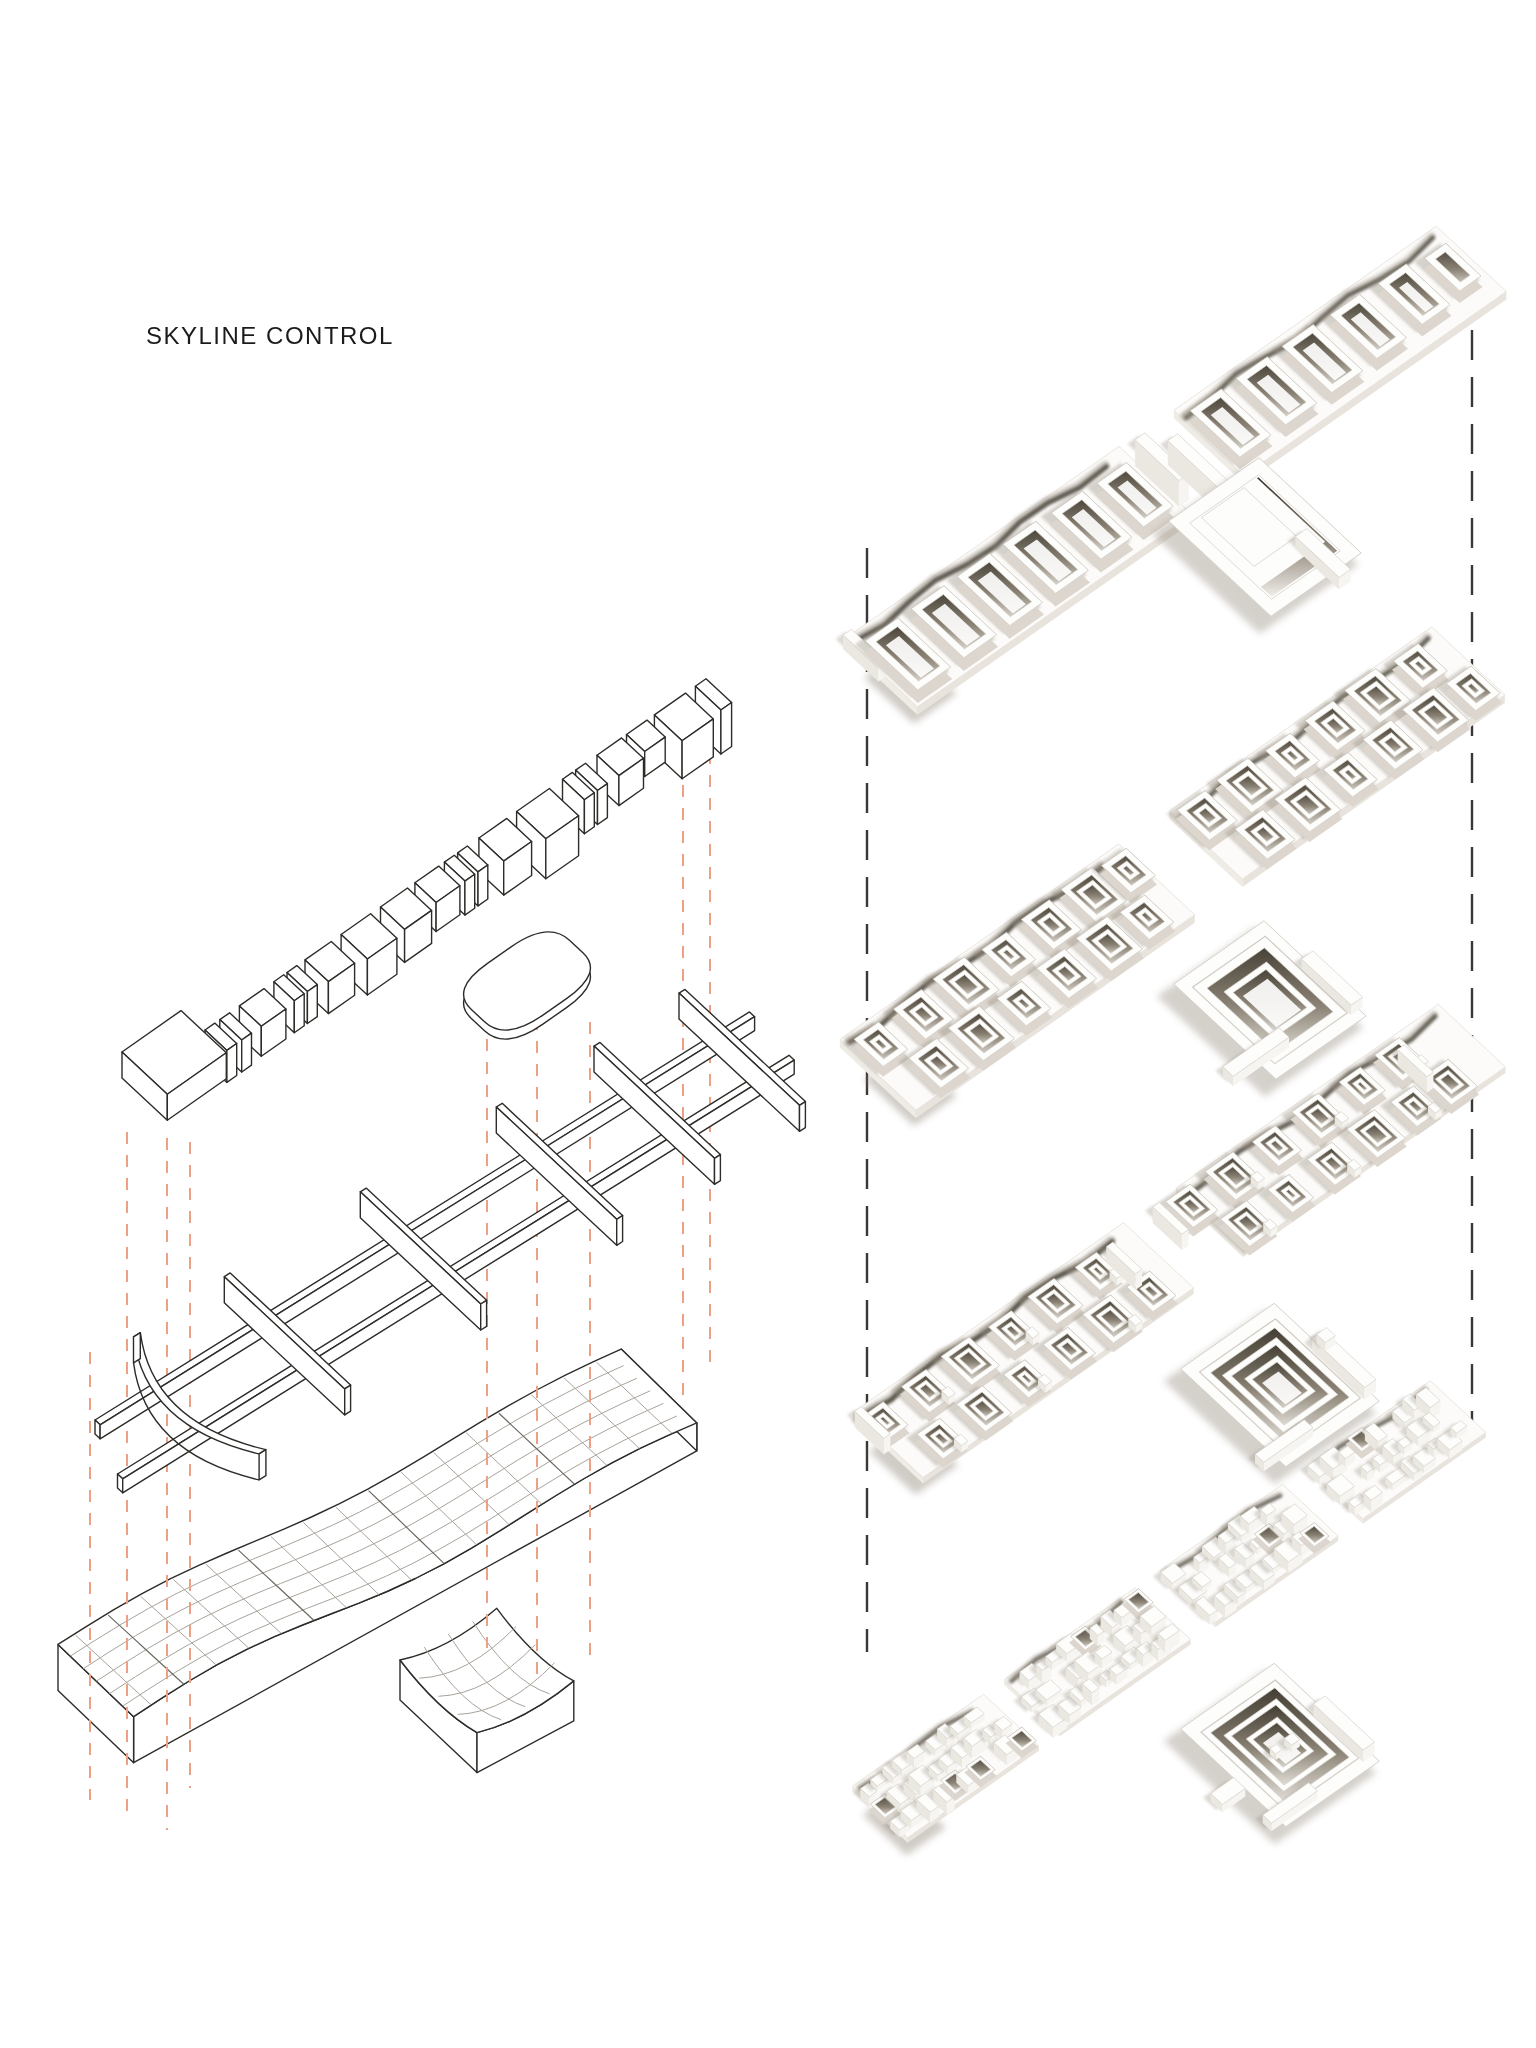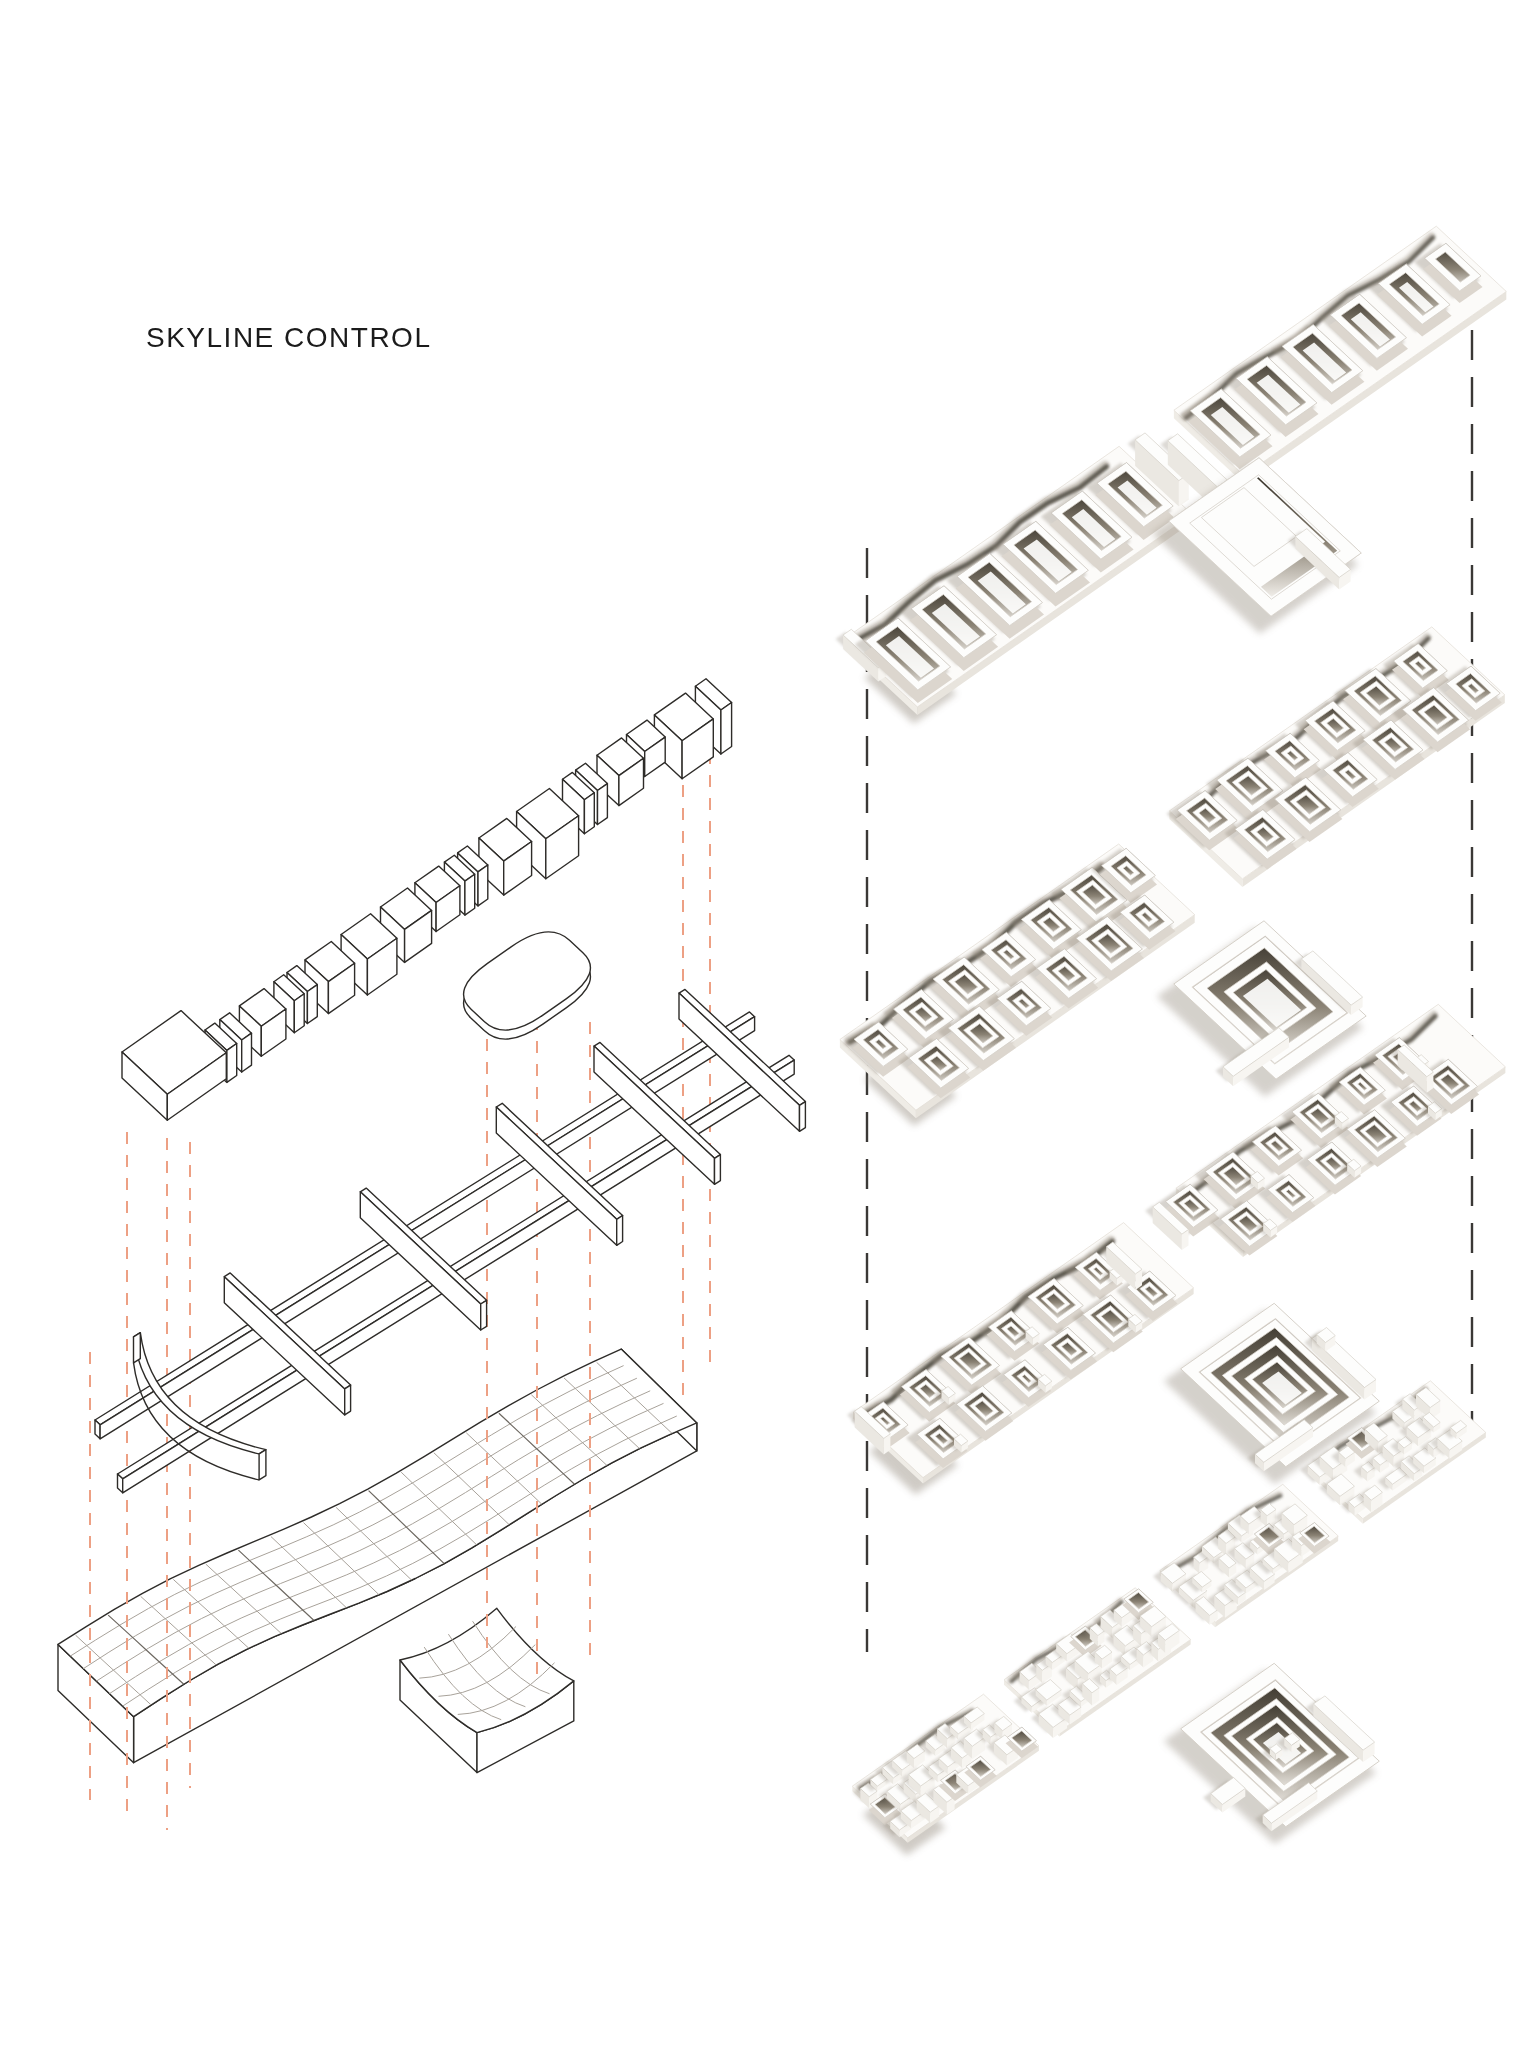--- a/index.html
+++ b/index.html
@@ -1,18 +1,18 @@
 <!DOCTYPE html>
 <html style="--background: #ffffff; --ink: #2e2c29; --projection-dash: #eda084; --guide-dash: #3a3836; --mesh-line: #a8a29a; --mesh-line-dark: #6e6962; --render-white: #fdfdfc; --render-edge: #d6d1c9; --render-base: #dcd6ce; --courtyard-dark: #3a352c; --courtyard-mid: #8b8375; --courtyard-light: #f0ede8; --shadow-soft: #968d80; --shadow-band: #39342b;"><head>
 <meta charset="utf-8">
 <style>
   html,body{margin:0;padding:0;background:#fff;}
   .page{position:relative;width:1536px;height:2048px;background:var(--background,#fff);
         font-family:"Liberation Sans","DejaVu Sans",sans-serif;overflow:hidden;}
-  .title{position:absolute;left:146px;top:322px;font-size:28px;font-weight:400;
+  .title{position:absolute;left:146px;top:322px;font-size:24px;font-weight:400;
          letter-spacing:1.5px;color:#1b1b1b;white-space:nowrap;}
   svg.art{position:absolute;left:0;top:0;width:1536px;height:2048px;display:block;}
 </style>
 </head>
 <body>
 
 <div class="page">
   <div class="title">SKYLINE CONTROL</div>
   <svg class="art" id="art" viewBox="0 0 1536 2048">
       <defs>

